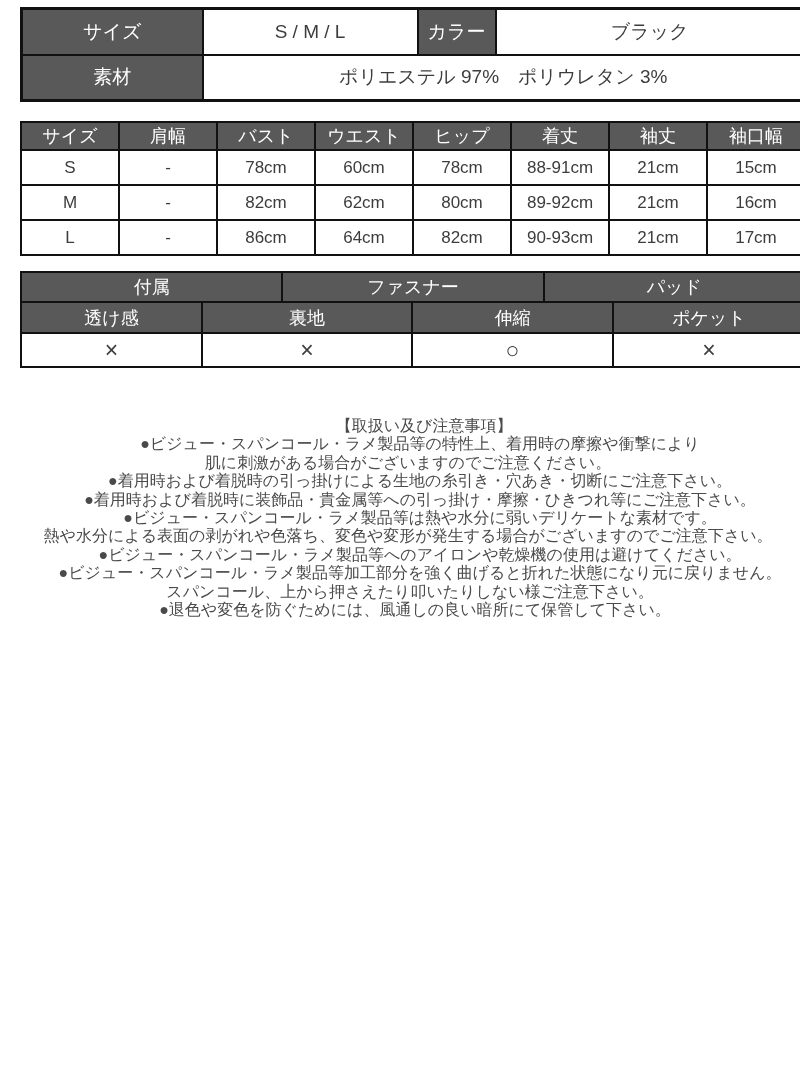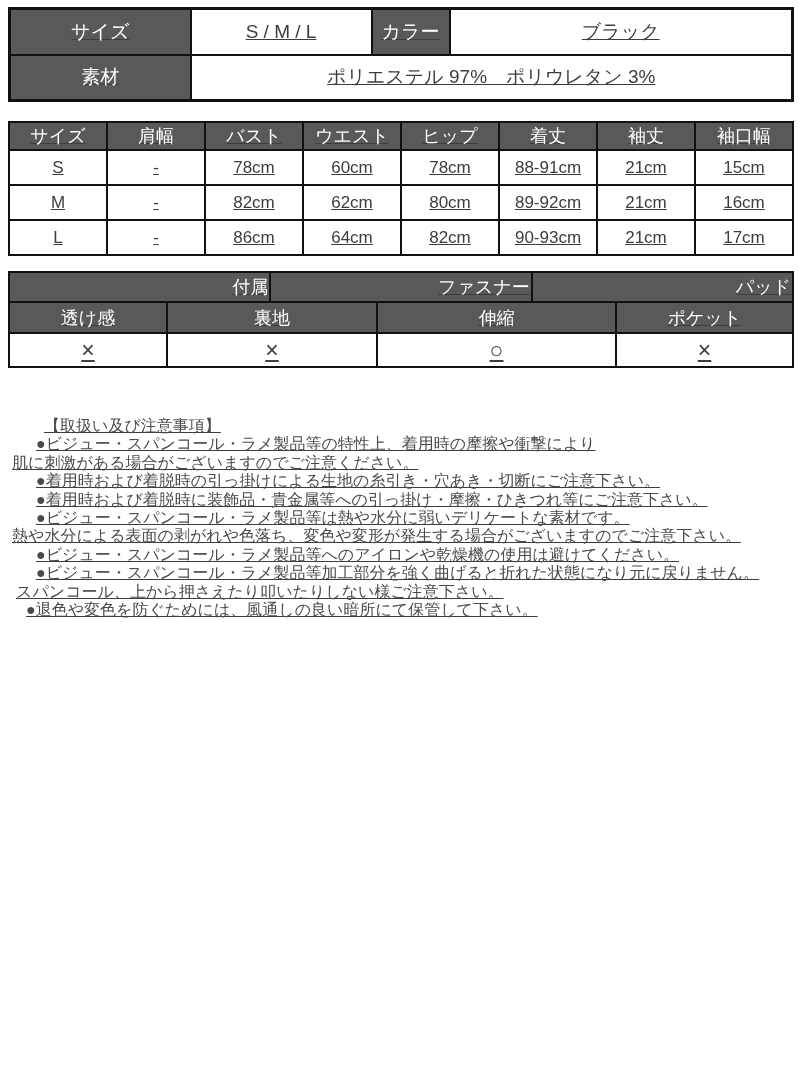--- a/index.html
+++ b/index.html
@@ -10,61 +10,61 @@
     --notes-text:#4a4a4a;
   }
   *{box-sizing:border-box;}
   html,body{margin:0;padding:0;}
   body{
     width:800px;height:1067px;overflow:hidden;
     background:#ffffff;
     color:var(--body-text);
     font-family:"Liberation Sans","DejaVu Sans",sans-serif;
   }
-  .page{padding:7px 8px 0 8px;text-decoration:underline;}
+  .page{padding:7px 8px 0 20px;}
   table{border-collapse:collapse;table-layout:fixed;width:786px;}
   td{
     border:2px solid var(--border);
     text-align:center;vertical-align:middle;
     overflow:hidden;white-space:nowrap;
     color:var(--body-text);
   }
   .hd{
     background:var(--header-bg);
     color:var(--header-text);
     font-weight:normal;
   }
   
   .t1{border:3px solid var(--border);font-size:19px;}
   .t1 td{height:46px;}
   .t1 .c-size{width:181px;}
-  .t1 .c-sizeval{width:181px;}
+  .t1 .c-sizeval{width:215px;}
   .t1 .c-color{width:78px;}
   
   .t2{margin-top:19px;font-size:17px;}
   .t2 .hd{height:28px;font-size:18px;}
   .t2 .bd{height:35px;}
   
   .t3{margin-top:15px;font-size:18px;}
-  .t3 .hd{height:30px;text-align:right;}
+  .t3 .hd{height:30px;}
   .t3 .bd{height:36px;}
   
   .t4{margin-top:-2px;font-size:18px;}
   .t4 .hd{height:31px;}
-  .t4 .c-p1{width:158px;text-align:center;}
+  .t4 .c-p1{width:181px;text-align:center;}
   .t4 .c-p2{width:210px;}
-  .t4 .c-p3{width:239px;}
+  .t4 .c-p3{width:201px;}
   .t4 .bd{height:34px;font-size:23px;line-height:1;}
   
   .notes{
     margin-top:49px;
     font-size:16px;line-height:18.4px;
     color:var(--notes-text);
   }
-  .nl{white-space:nowrap;}
+  .nl{white-space:nowrap;text-align:center;}
   .ind-title{padding-left:36px;}
   .ind-bullet{padding-left:28px;}
   .ind-flush{padding-left:4px;}
   .ind-small{padding-left:8px;}
   .ind-mid{padding-left:18px;}
 </style>
 </head>
 <body>
 
 <div class="page">

